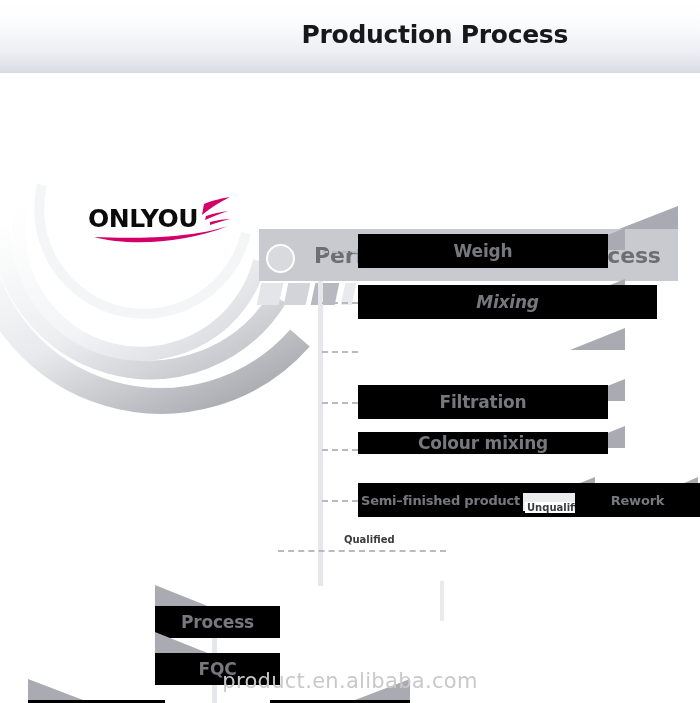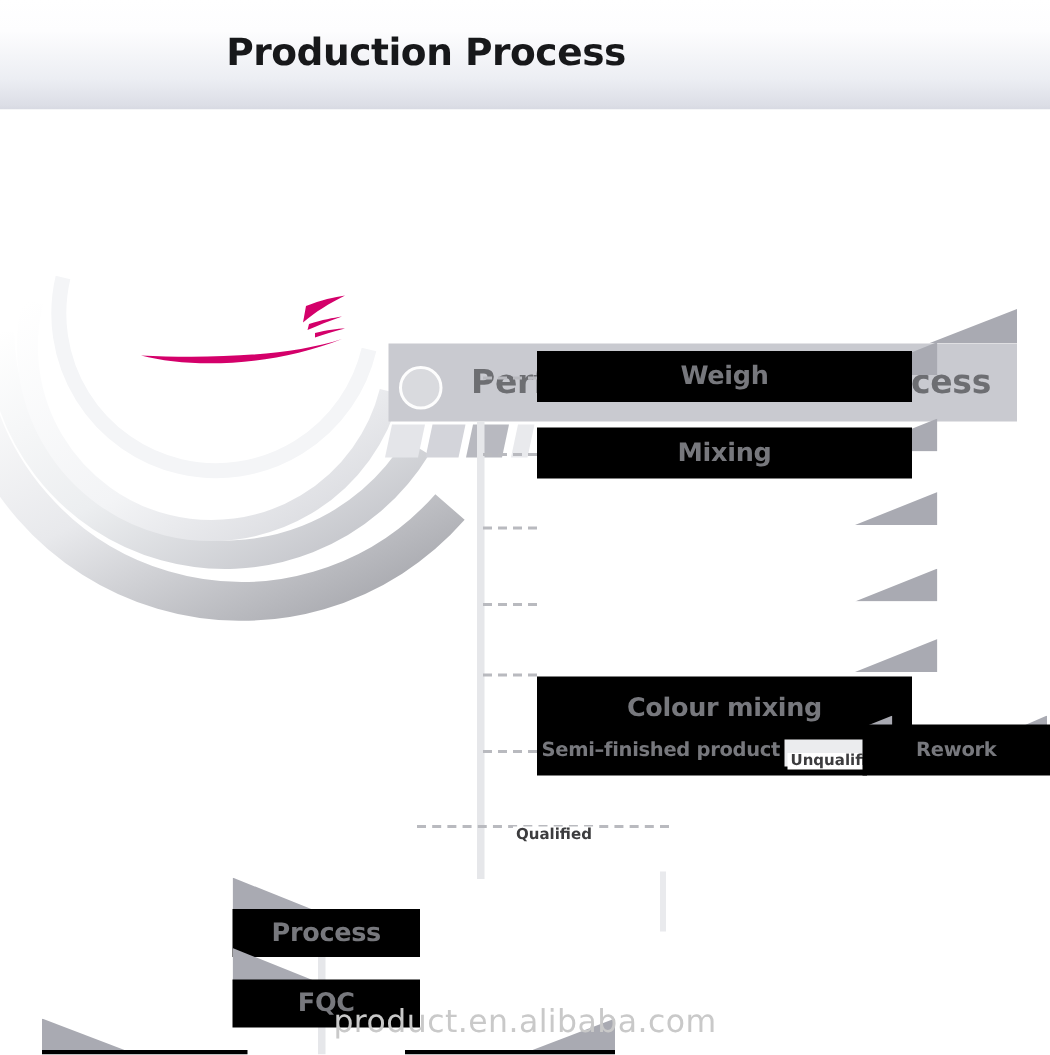--- a/index.html
+++ b/index.html
@@ -11,21 +11,21 @@
     position:relative;
   }
 
   
   .header{
     position:absolute;left:0;top:0;width:700px;height:73px;
     background:linear-gradient(to bottom,#ffffff 0%,#fdfdfe 28%,#eceef3 72%,#dcdee6 96%,#d7d9e2 100%);
   }
   .header-title{
     position:absolute;left:0;top:20px;width:568px;
-    text-align:center;
+    text-align:right;
     font-family:"DejaVu Sans", sans-serif;
     font-size:25px;font-weight:bold;color:#17181a;
     letter-spacing:-0.3px;
   }
 
   
   .stage{position:absolute;left:0;top:73px;width:700px;height:630px;background:#fff;overflow:hidden;}
 
   
   .arcs{position:absolute;left:-40px;top:20px;width:400px;height:360px;}
@@ -125,20 +125,21 @@
         </linearGradient>
       </defs>
       <path d="M 18,150 A 185,185 0 0 0 340,245" fill="none" stroke="url(#g1)" stroke-width="26"></path>
       <path d="M 40,128 A 150,150 0 0 0 318,205" fill="none" stroke="url(#g2)" stroke-width="19"></path>
       <path d="M 62,108 A 118,118 0 0 0 300,168" fill="none" stroke="url(#g3)" stroke-width="14"></path>
       <path d="M 82,92 A 92,92 0 0 0 286,140" fill="none" stroke="#f4f5f7" stroke-width="10"></path>
     </svg>
   </div>
 
   <div class="logo">
+    <div class="logo-text">ONLYOU</div>
     <svg width="160" height="60" viewBox="0 0 160 60" style="position:absolute;left:0;top:0;">
       <path d="M6,49 C40,58 95,56 140,38 C104,50 48,51 6,49 Z" fill="#d4006a"></path>
       <path d="M116,16 C126,12 135,10 142,9 C132,14 122,20 114,27 Z" fill="#d4006a"></path>
       <path d="M118,28 C127,25 134,24 140,23 C131,26 124,29 117,32 Z" fill="#d4006a"></path>
       <path d="M122,34 C130,32 137,31 142,31 C134,33 128,35 122,37 Z" fill="#d4006a"></path>
     </svg>
   </div>
 
   <div class="banner-fold"></div>
   <div class="banner"></div>
@@ -155,51 +156,54 @@
   <div class="spine3"></div>
 
   <div class="dash-h" style="left:322px;top:178px;width:36px;"></div>
   <div class="fold right" style="left:570px;top:155px;width:55px;height:22px;"></div>
   <div class="pbox" style="left:358px;top:161px;width:250px;height:34px;">
     <div class="lbl" style="font-size:17px;">Weigh</div>
   </div>
 
   <div class="dash-h" style="left:322px;top:229px;width:36px;"></div>
   <div class="fold right" style="left:570px;top:206px;width:55px;height:22px;"></div>
-  <div class="pbox" style="left:358px;top:212px;width:250px;height:34px;">
+  <div class="pbox" style="left:358px;top:212px;width:299px;height:34px;font-style:italic;">
     <div class="lbl" style="font-size:17px;">Mixing</div>
   </div>
 
   <div class="dash-h" style="left:322px;top:278px;width:36px;"></div>
   <div class="fold right" style="left:570px;top:255px;width:55px;height:22px;"></div>
 
   <div class="dash-h" style="left:322px;top:329px;width:36px;"></div>
   <div class="fold right" style="left:570px;top:306px;width:55px;height:22px;"></div>
+  <div class="pbox" style="left:358px;top:312px;width:250px;height:34px;">
+    <div class="lbl" style="font-size:17px;">Filtration</div>
+  </div>
 
   <div class="dash-h" style="left:322px;top:376px;width:36px;"></div>
   <div class="fold right" style="left:570px;top:353px;width:55px;height:22px;"></div>
-  <div class="pbox" style="left:358px;top:378px;width:250px;height:42px;text-align:center;">
+  <div class="pbox" style="left:358px;top:359px;width:250px;height:22px;text-align:center;">
     <div class="lbl" style="font-size:17px;">Colour mixing</div>
   </div>
 
   <div class="dash-h" style="left:322px;top:427px;width:36px;"></div>
   <div class="fold right" style="left:540px;top:404px;width:55px;height:22px;"></div>
   <div class="pbox" style="left:358px;top:410px;width:220px;height:34px;">
     <div class="lbl" style="font-size:13px;">Semi–finished product testing</div>
   </div>
 
   <div class="conn-bar" style="left:523px;top:420px;width:90px;height:18px;"></div>
   <div class="tag" style="left:525px;top:429px;">Unqualified</div>
   <div class="fold right" style="left:650px;top:404px;width:48px;height:21px;"></div>
   <div class="pbox" style="left:575px;top:410px;width:125px;height:34px;">
     <div class="lbl" style="font-size:13px;">Rework</div>
   </div>
 
   <div class="dash-h" style="left:278px;top:477px;width:168px;"></div>
-  <div class="tag" style="left:342px;top:478px;">Qualified</div>
+  <div class="tag" style="left:342px;top:461px;">Qualified</div>
 
   <div class="fold left" style="left:155px;top:512px;width:55px;height:22px;"></div>
   <div class="pbox" style="left:155px;top:533px;width:125px;height:32px;">
     <div class="lbl" style="font-size:17px;">Process</div>
   </div>
 
   <div class="fold left" style="left:155px;top:559px;width:55px;height:22px;"></div>
   <div class="pbox" style="left:155px;top:580px;width:125px;height:32px;">
     <div class="lbl" style="font-size:17px;">FQC</div>
   </div>

